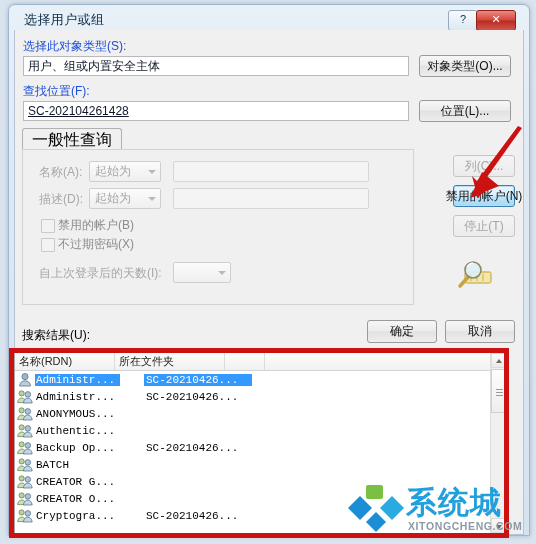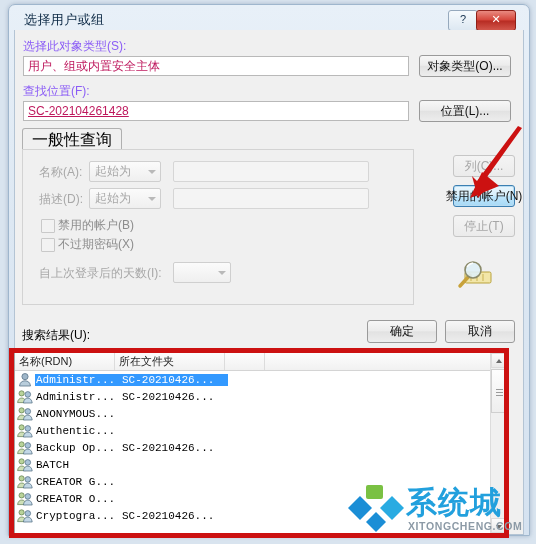--- a/index.html
+++ b/index.html
@@ -33,25 +33,25 @@
     border:1px solid #96a9bd;font-size:11px;line-height:17px;text-align:center;
     color:#16324f;cursor:pointer;
   }
   #help-btn{right:44px;background:linear-gradient(180deg,#f6fafd,#dde8f2);}
   #close-btn{
     right:6px;width:38px;color:#fff;font-weight:bold;
     background:linear-gradient(180deg,#e98a80 0%,#d5453a 48%,#b72b22 52%,#d2564b 100%);
     border:1px solid #8e2018;
   }
   
-  .lbl{position:absolute;font-size:12px;color:#8b5cf6;white-space:nowrap;}
+  .lbl{position:absolute;font-size:12px;color:#1d4ed8;white-space:nowrap;}
   .txtbox{
     position:absolute;background:#fff;border:1px solid #b9b9b9;
     font-size:12px;padding:2px 4px;box-sizing:border-box;
-    display:flex;align-items:center;color:#be185d;
+    display:flex;align-items:center;color:#0f172a;
   }
   .btn{
     position:absolute;box-sizing:border-box;
     background:linear-gradient(180deg,#f7f7f7 0%,#ececec 46%,#e2e2e2 52%,#ededed 100%);
     border:1px solid #9a9a9a;border-radius:3px;
     font-size:12px;display:flex;align-items:center;justify-content:center;
     color:#111;cursor:pointer;white-space:nowrap;
   }
   .btn.disabled{color:#a6a6a6;border-color:#c6c6c6;
     background:linear-gradient(180deg,#f4f4f4,#ebebeb);cursor:default;}
@@ -108,21 +108,21 @@
     border-right:1px solid #dcdcdc;box-sizing:border-box;padding-left:4px;
     color:#1f1f1f;white-space:nowrap;cursor:pointer;
   }
   #rows{position:absolute;left:0;top:18px;right:16px;bottom:0;}
   .row{position:relative;height:17px;display:flex;align-items:center;cursor:default;}
   .row.sel .name,.row.sel .folder{background:#3399ff;color:#fff;}
   .ricon{width:16px;height:15px;margin-left:2px;margin-right:2px;position:relative;flex:none;}
   .name{font-family:"Liberation Mono","DejaVu Sans Mono",monospace;font-size:11px;
     width:84px;white-space:nowrap;overflow:hidden;padding-left:1px;}
   .folder{font-family:"Liberation Mono","DejaVu Sans Mono",monospace;font-size:11px;
-    width:106px;white-space:nowrap;overflow:hidden;padding-left:2px;}
+    width:106px;white-space:nowrap;overflow:hidden;padding-left:2px;margin-left:24px;}
   #vscroll{
     position:absolute;right:0;top:0;width:16px;bottom:0;
     background:#f0f0f0;border-left:1px solid #dcdcdc;cursor:pointer;
   }
   #sb-up,#sb-down{position:absolute;left:0;width:15px;height:15px;
     background:linear-gradient(180deg,#fcfcfc,#eaeaea);border:1px solid #dcdcdc;
     box-sizing:border-box;cursor:pointer;}
   #sb-up{top:0}#sb-down{bottom:0}
   .sb-tri{position:absolute;left:4px;width:0;height:0;
     border-left:3.5px solid transparent;border-right:3.5px solid transparent;}

